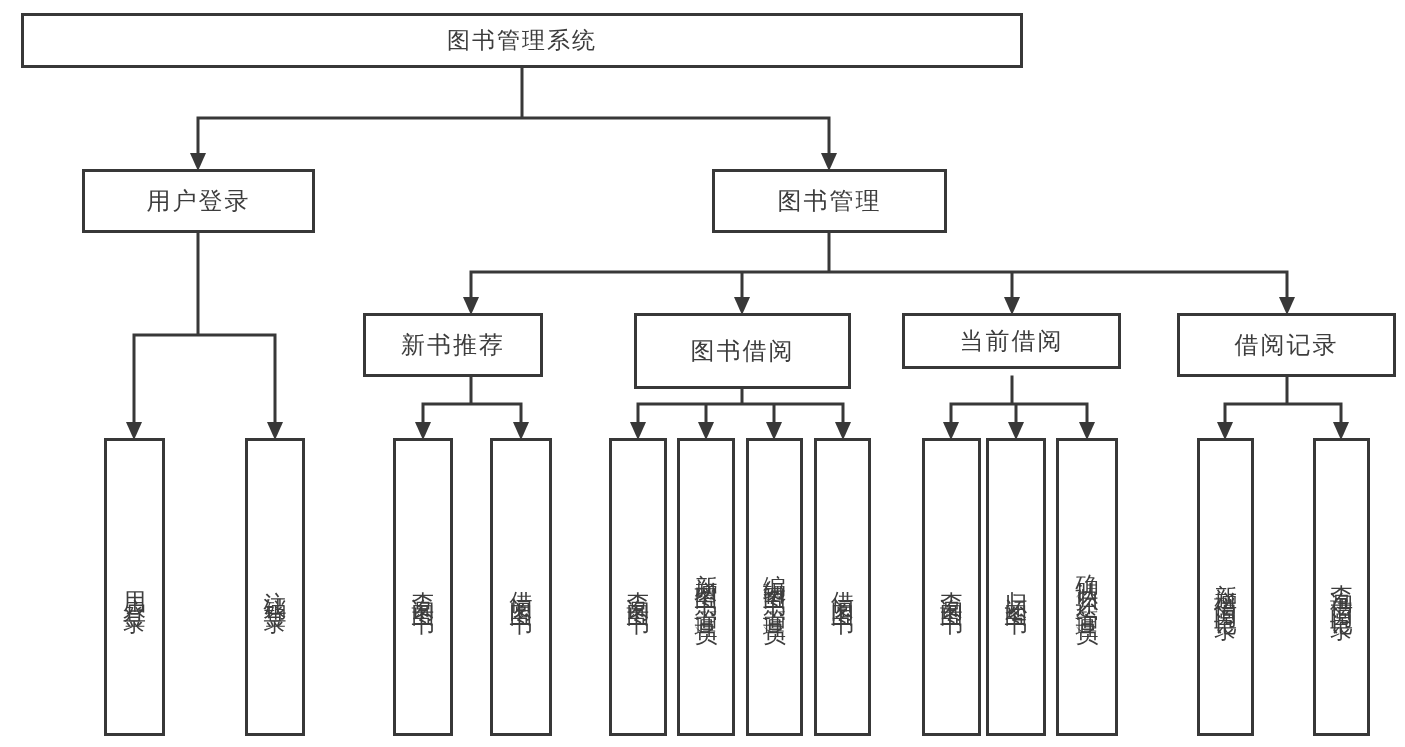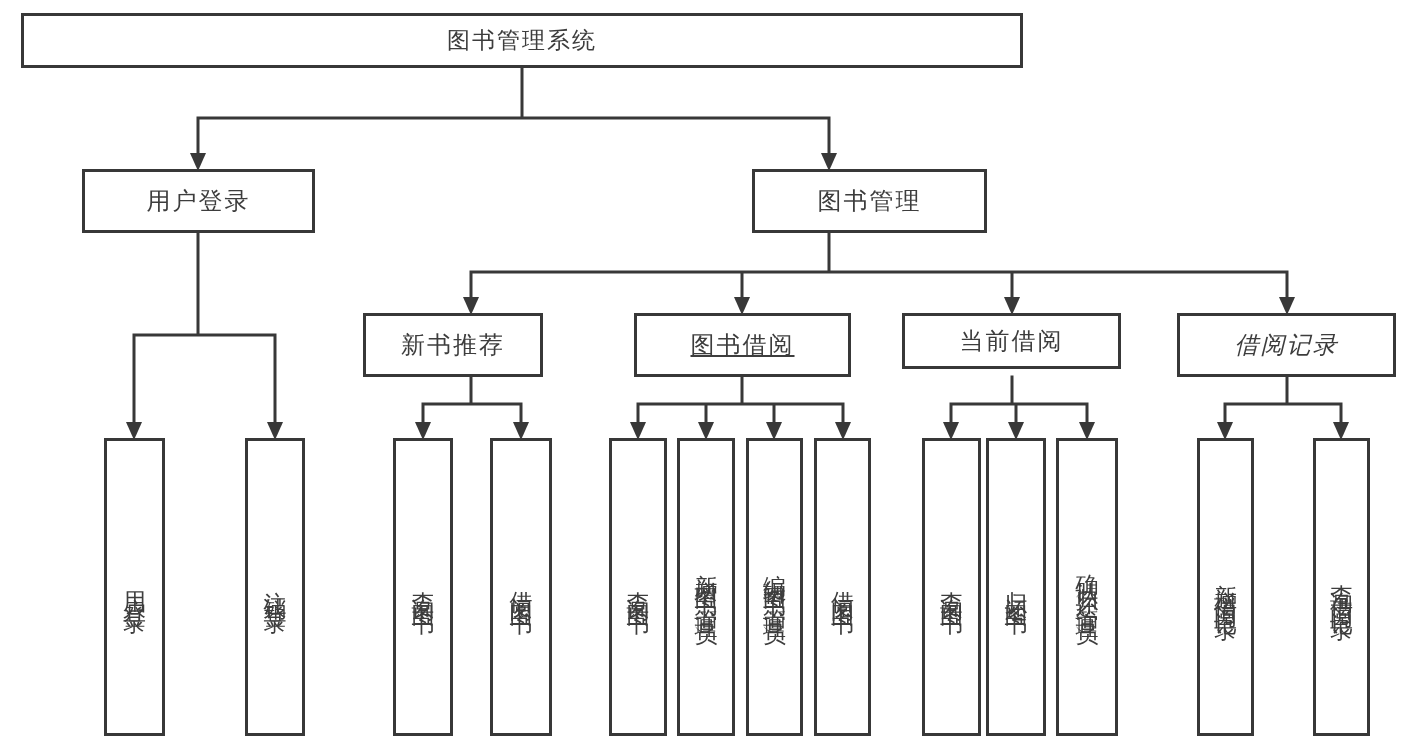--- a/index.html
+++ b/index.html
@@ -20,25 +20,25 @@
   }
   .h{font-size:24px;letter-spacing:2px;}
   .leaf{
     top:438px;height:298px;
     writing-mode:vertical-lr;text-orientation:mixed;
     font-size:23px;letter-spacing:7px;line-height:1;
     white-space:normal;
   }
   #n-root{left:21px;top:13px;width:1002px;height:55px;font-size:23px;letter-spacing:2px;}
   #n-user-login{left:82px;top:169px;width:233px;height:64px;}
-  #n-book-mgmt{left:712px;top:169px;width:235px;height:64px;margin-left:40px;}
+  #n-book-mgmt{left:712px;top:169px;width:235px;height:64px;}
   #n-new-book-rec{left:363px;top:313px;width:180px;height:64px;}
-  #n-book-borrow{left:634px;top:313px;width:217px;height:64px;text-decoration:underline;}
+  #n-book-borrow{left:634px;top:313px;width:217px;height:76px;}
   #n-current-borrow{left:902px;top:313px;width:219px;height:56px;}
-  #n-borrow-records{left:1177px;top:313px;width:219px;height:64px;font-style:italic;}
+  #n-borrow-records{left:1177px;top:313px;width:219px;height:64px;}
   #n-leaf-user-login{left:104px;width:61px;}
   #n-leaf-logout{left:245px;width:60px;}
   #n-nbr-query{left:393px;width:60px;}
   #n-nbr-borrow{left:490px;width:62px;}
   #n-bb-query{left:609px;width:58px;}
   #n-bb-add{left:677px;width:58px;}
   #n-bb-edit{left:746px;width:57px;}
   #n-bb-borrow{left:814px;width:57px;}
   #n-cb-query{left:922px;width:59px;}
   #n-cb-return{left:986px;width:60px;}

